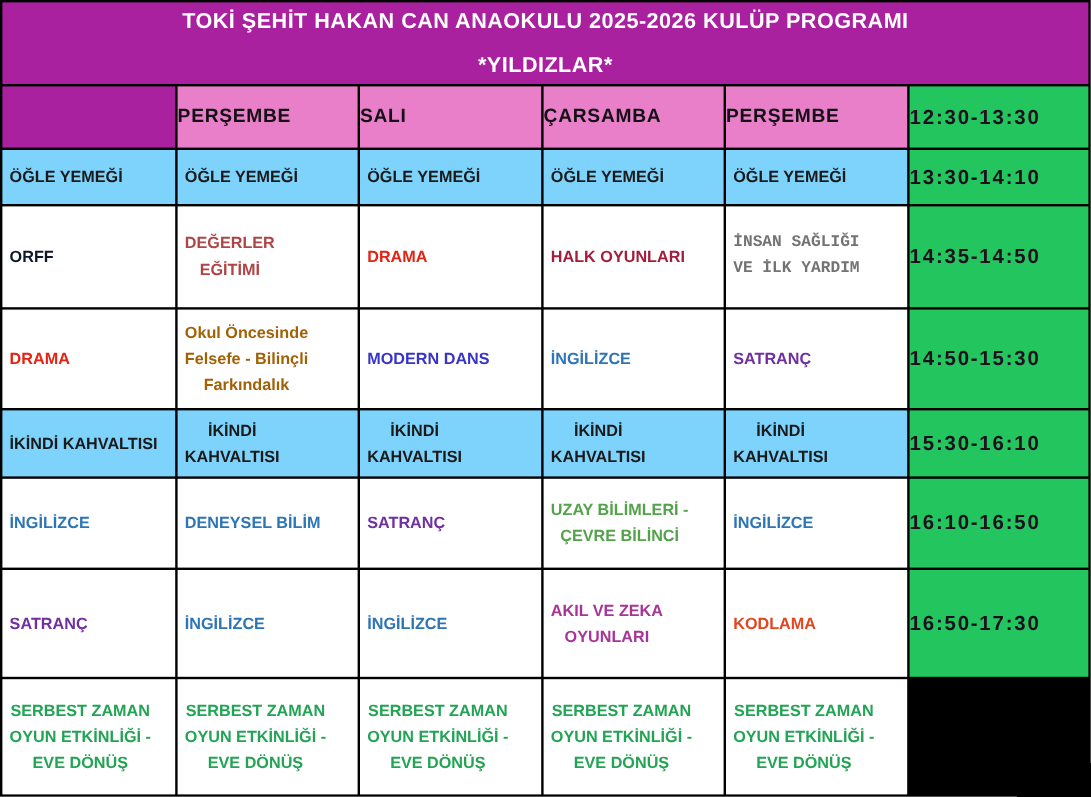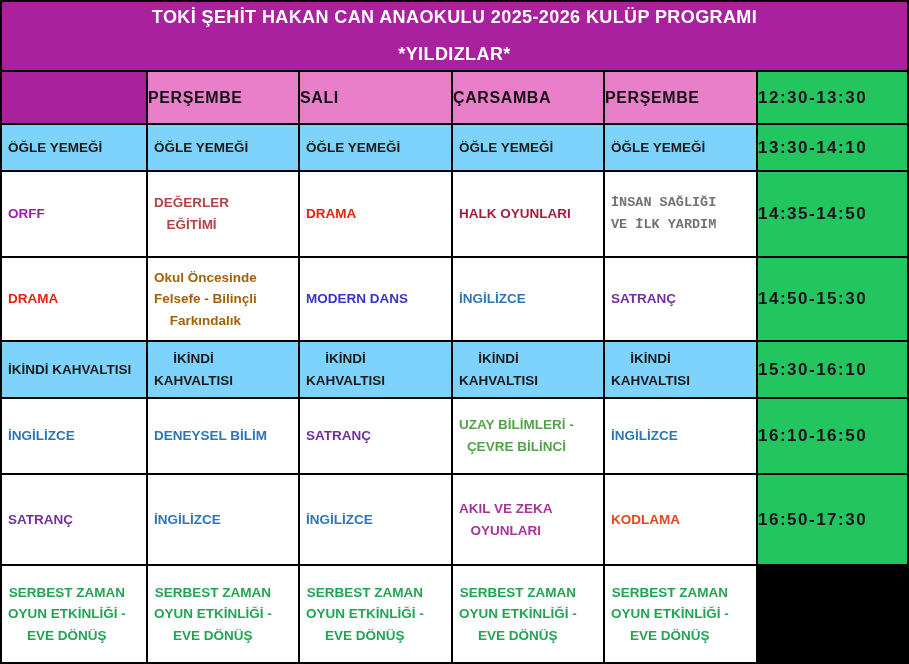--- a/index.html
+++ b/index.html
@@ -74,21 +74,21 @@
     <div class="cellbase day-header">SALI</div>
     <div class="cellbase day-header">ÇARSAMBA</div>
     <div class="cellbase day-header">PERŞEMBE</div>
     <div class="cellbase time-cell">12:30-13:30</div>
     <div class="cellbase cell meal" style="color: rgb(26, 26, 26);">ÖĞLE YEMEĞİ</div>
     <div class="cellbase cell meal" style="color: rgb(26, 26, 26);">ÖĞLE YEMEĞİ</div>
     <div class="cellbase cell meal" style="color: rgb(26, 26, 26);">ÖĞLE YEMEĞİ</div>
     <div class="cellbase cell meal" style="color: rgb(26, 26, 26);">ÖĞLE YEMEĞİ</div>
     <div class="cellbase cell meal" style="color: rgb(26, 26, 26);">ÖĞLE YEMEĞİ</div>
     <div class="cellbase time-cell">13:30-14:10</div>
-    <div class="cellbase cell activity" style="color: #a21caf;">ORFF</div>
+    <div class="cellbase cell activity" style="color: #0f172a;">ORFF</div>
     <div class="cellbase cell activity" style="color: rgb(176, 69, 71);">DEĞERLER
 EĞİTİMİ</div>
     <div class="cellbase cell activity" style="color: rgb(228, 35, 19);">DRAMA</div>
     <div class="cellbase cell activity" style="color: rgb(162, 30, 60);">HALK OYUNLARI</div>
     <div class="cellbase cell activity" style="color: #737373; font-family: Liberation Mono, monospace;">İNSAN SAĞLIĞI
 VE İLK YARDIM</div>
     <div class="cellbase time-cell">14:35-14:50</div>
     <div class="cellbase cell activity" style="color: rgb(228, 35, 19);">DRAMA</div>
     <div class="cellbase cell activity" style="color: #a16207;">Okul Öncesinde
 Felsefe - Bilinçli

